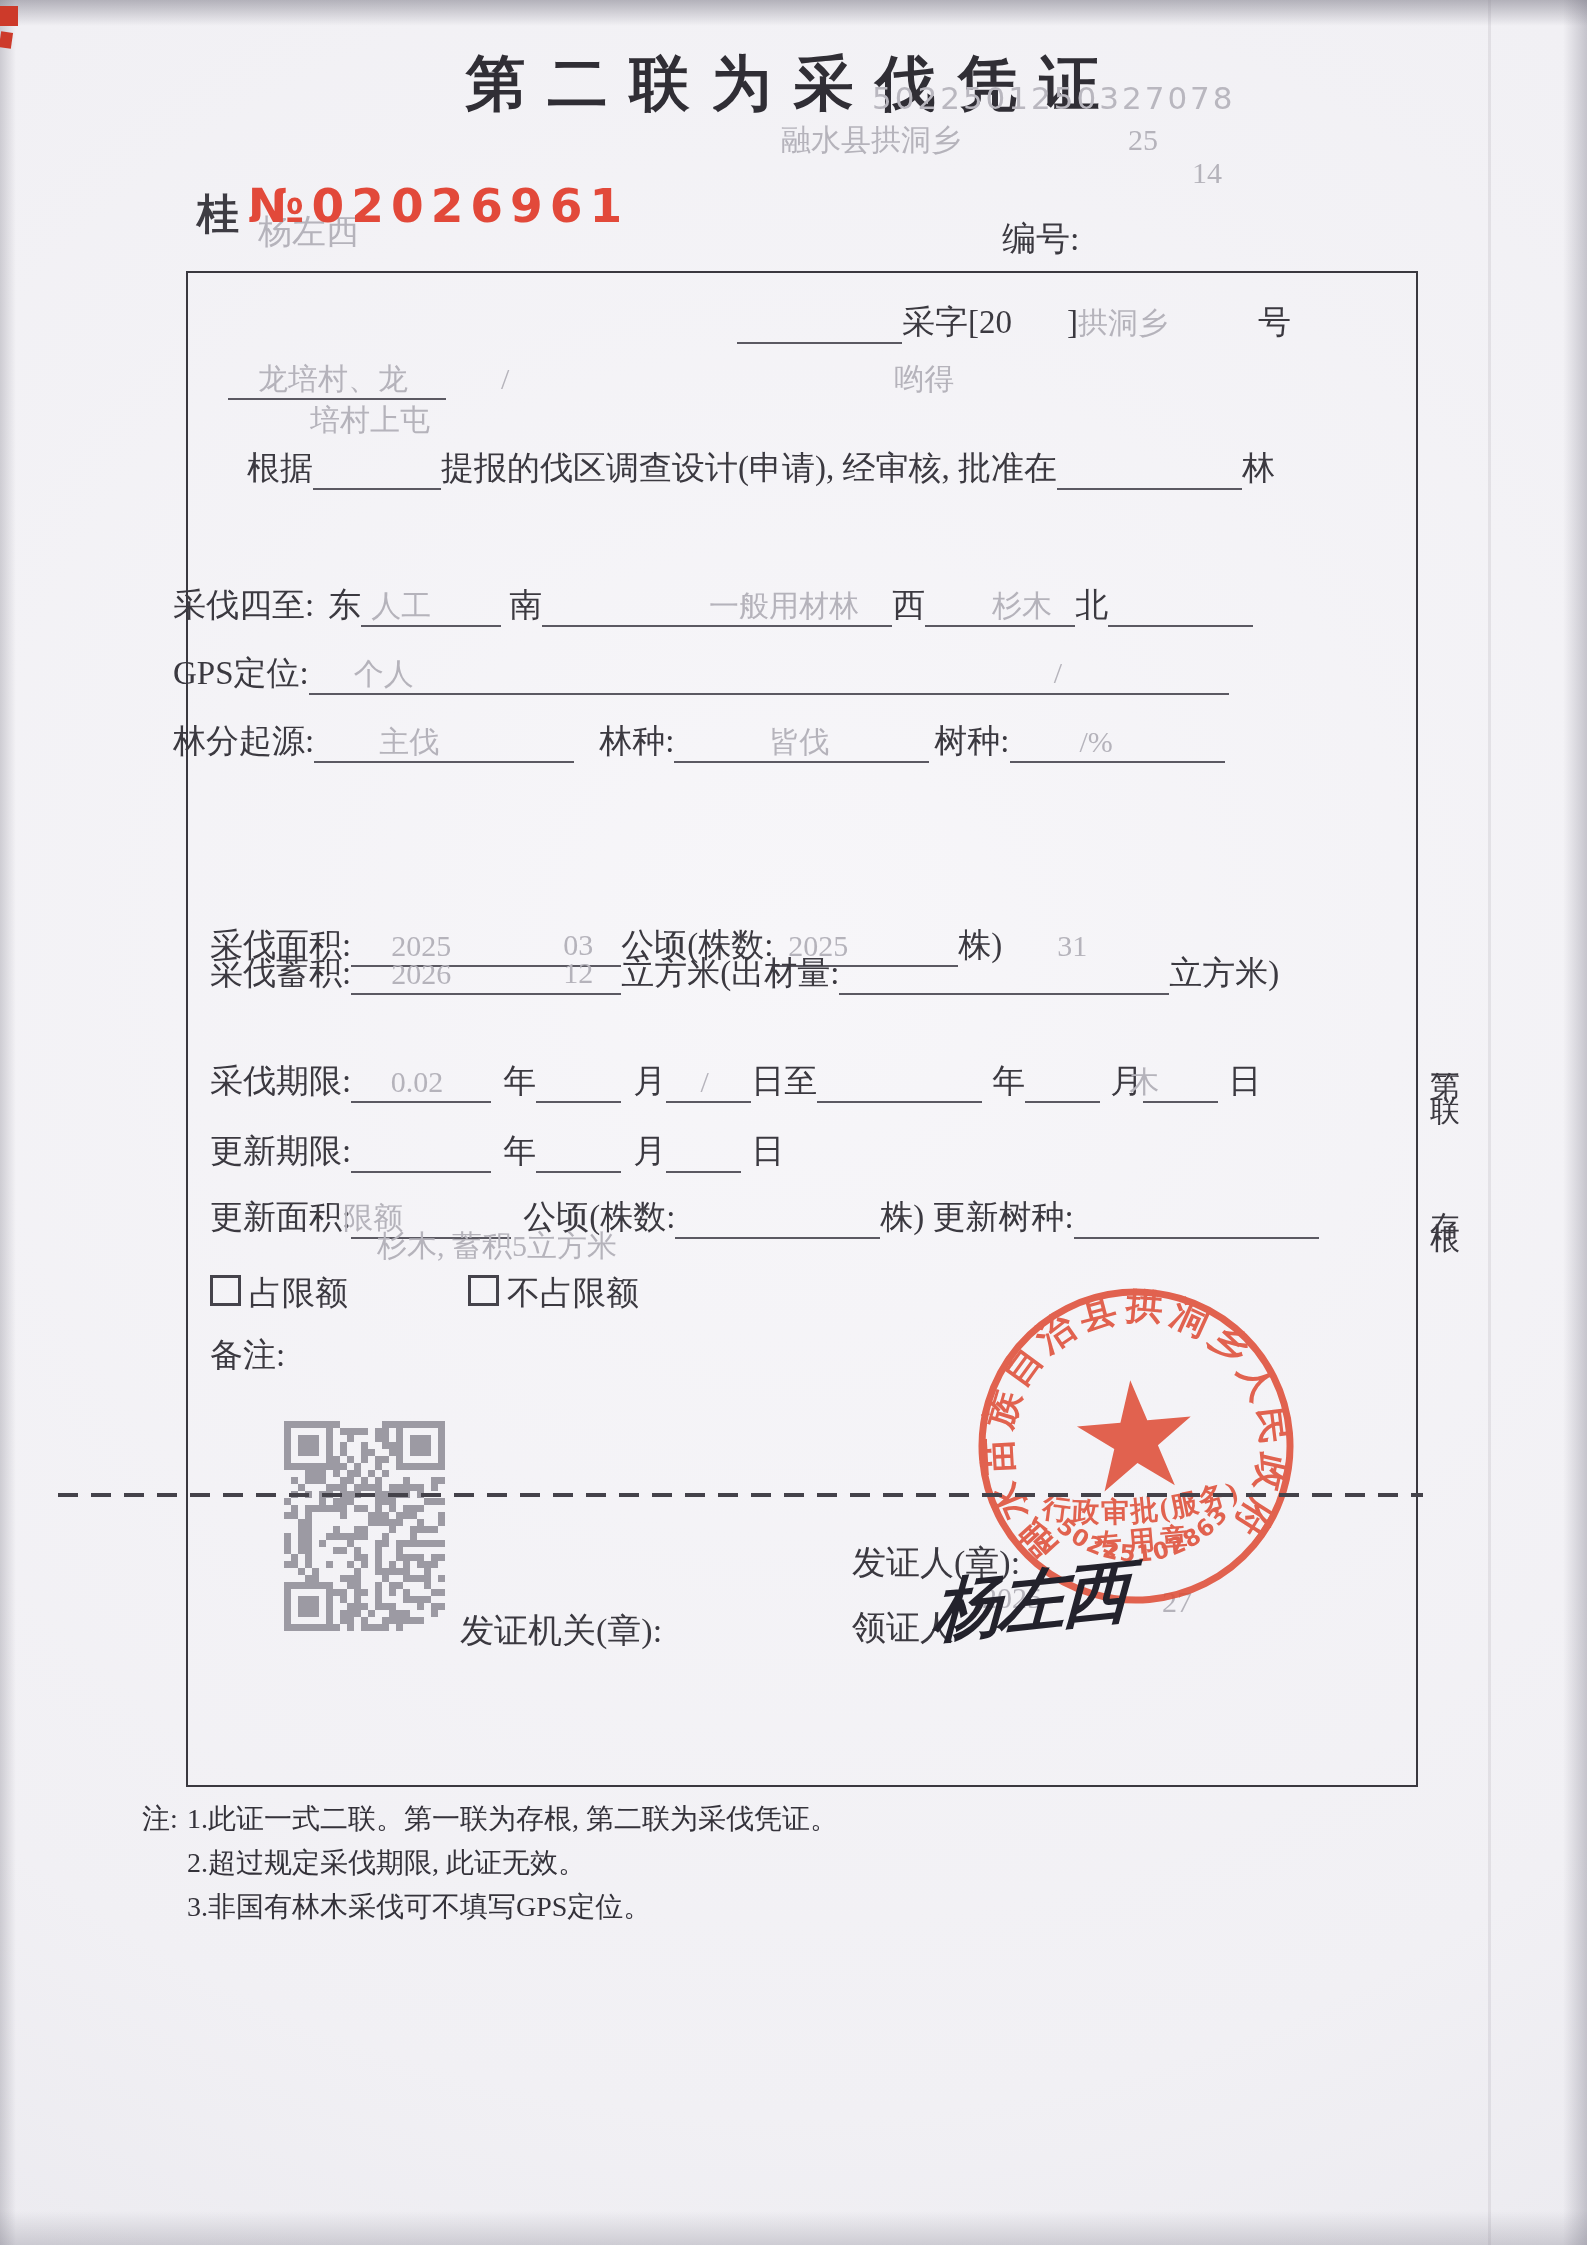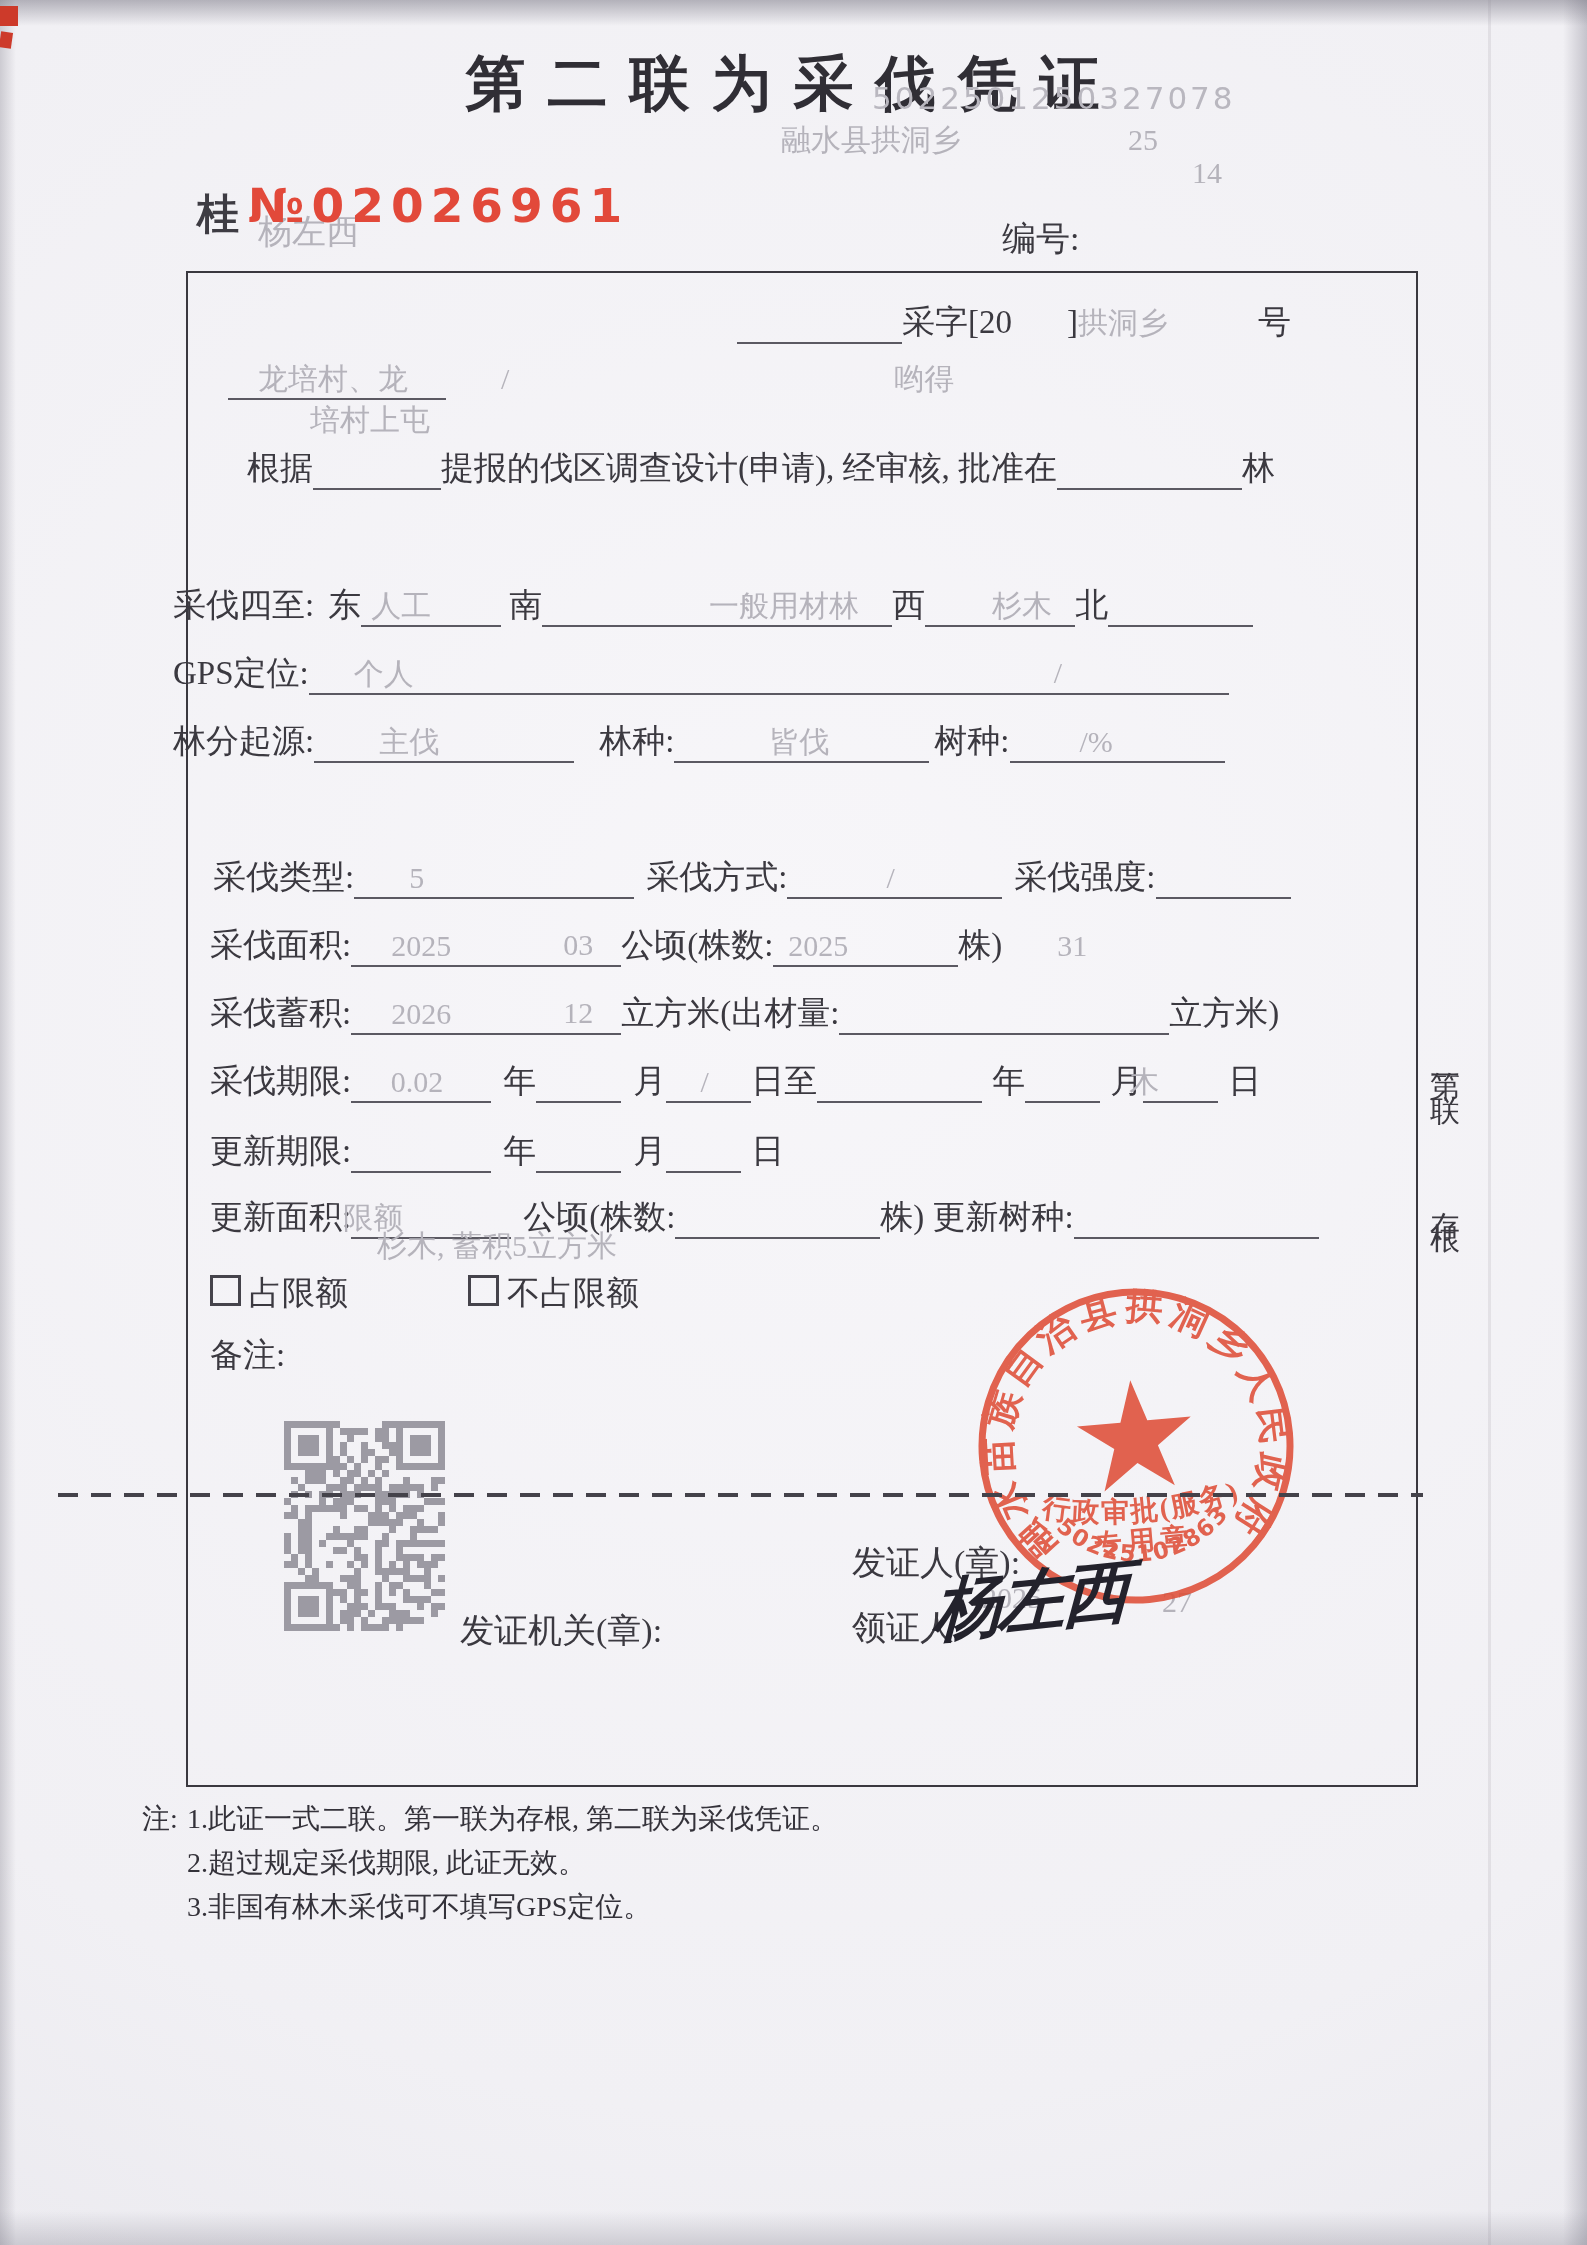--- a/index.html
+++ b/index.html
@@ -80,29 +80,26 @@
 
   <div class="row" style="left:173px;top:653px;">
     <span>GPS定位:</span><span class="ul" style="width:920px;"><span class="ghost" style="margin-left:45px;">个人</span><span class="ghost" style="position:absolute;left:745px;top:0;">/</span></span>
   </div>
 
   <div class="row" style="left:173px;top:721px;">
     <span>林分起源:</span><span class="ul" style="width:260px;"><span class="ghost" style="margin-left:65px;">主伐</span></span><span style="margin-left:25px;">林种:</span><span class="ul" style="width:255px;"><span class="ghost" style="margin-left:95px;">皆伐</span></span><span style="margin-left:5px;">树种:</span><span class="ul" style="width:215px;"><span class="ghost" style="margin-left:70px;">/%</span></span>
   </div>
 
 
-  <div class="row" style="left:213px;top:857px;">
-    <span>采伐类型:</span><span class="ul" style="width:280px;"><span class="ghost" style="margin-left:55px;">5</span></span><span style="margin-left:12px;">采伐方式:</span><span class="ul" style="width:215px;text-align:center;"><span class="ghost">/</span></span><span style="margin-left:12px;">采伐强度:</span><span class="ul" style="width:135px;"></span>
-  </div>
 
   <div class="row" style="left:210px;top:925px;">
     <span>采伐面积:</span><span class="ul" style="width:270px;"><span class="ghost" style="margin-left:40px;">2025</span><span class="ghost" style="float:right;margin-right:28px;line-height:40px;">03</span></span><span>公顷(株数:</span><span class="ul" style="width:185px;"><span class="ghost" style="margin-left:15px;">2025</span></span><span>株)</span><span class="ghost" style="margin-left:55px;">31</span>
   </div>
 
-  <div class="row" style="left:210px;top:993px;">
+  <div class="row" style="left:210px;top:953px;">
     <span>采伐蓄积:</span><span class="ul" style="width:270px;"><span class="ghost" style="margin-left:40px;">2026</span><span class="ghost" style="float:right;margin-right:28px;line-height:40px;">12</span></span><span>立方米(出材量:</span><span class="ul" style="width:330px;"></span><span>立方米)</span>
   </div>
 
   <div class="row" style="left:210px;top:1061px;">
     <span>采伐期限:</span><span class="ul" style="width:140px;text-align:center;"><span class="ghost">0.02</span></span><span style="margin-left:12px;">年</span><span class="ul" style="width:85px;"></span><span style="margin-left:12px;">月</span><span class="ul" style="width:85px;text-align:center;"><span class="ghost">/</span></span><span>日至</span><span class="ul" style="width:165px;"></span><span style="margin-left:10px;">年</span><span class="ul" style="width:75px;"></span><span style="margin-left:10px;">月</span><span class="ul" style="width:75px;"><span class="ghost" style="margin-left:-14px;">木</span></span><span style="margin-left:10px;">日</span>
   </div>
 
   <div class="row" style="left:210px;top:1197px;">
     <span>更新面积:</span><span class="ul" style="width:160px;"><span class="ghost" style="margin-left:-8px;">限额</span></span><span style="margin-left:12px;">公顷(株数:</span><span class="ul" style="width:205px;"></span><span>株) 更新树种:</span><span class="ul" style="width:245px;"></span>
   </div>

